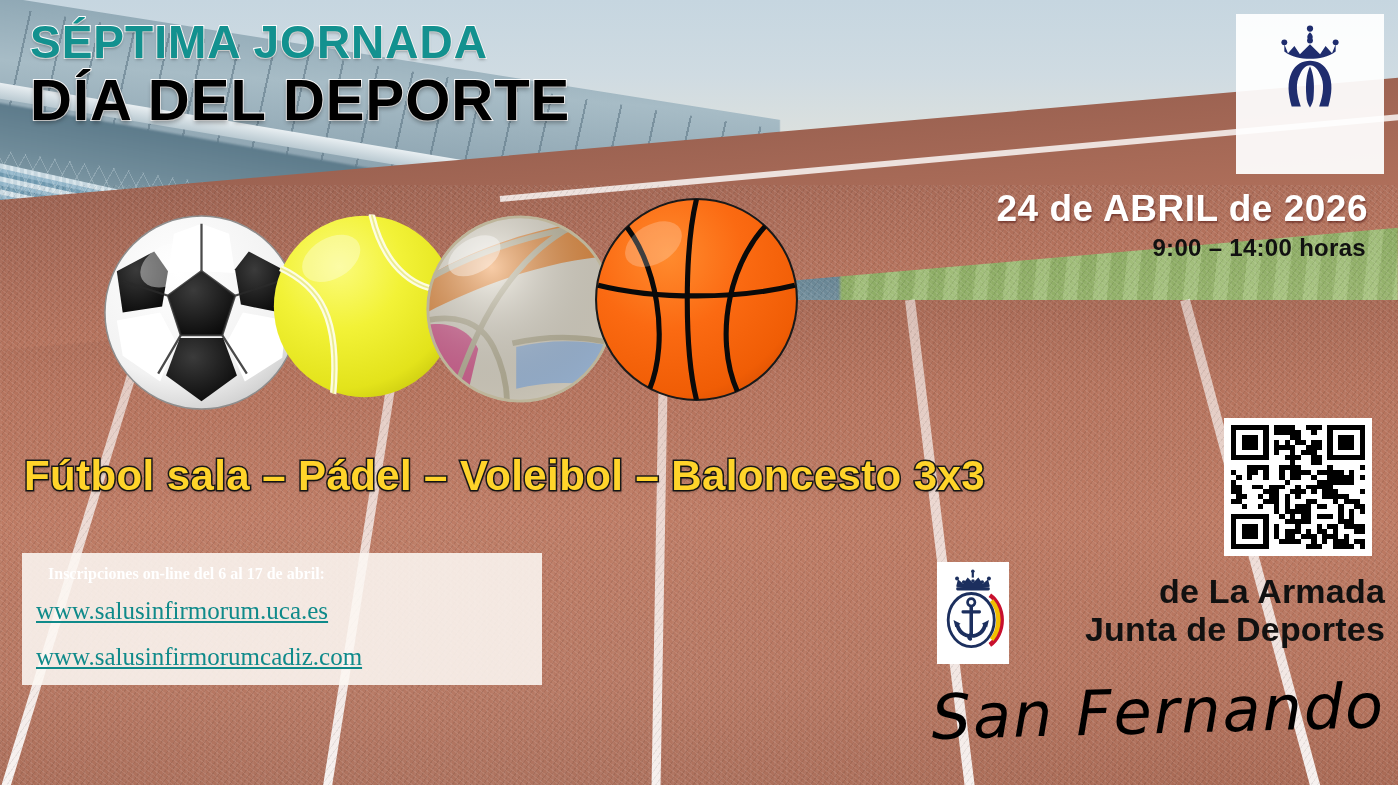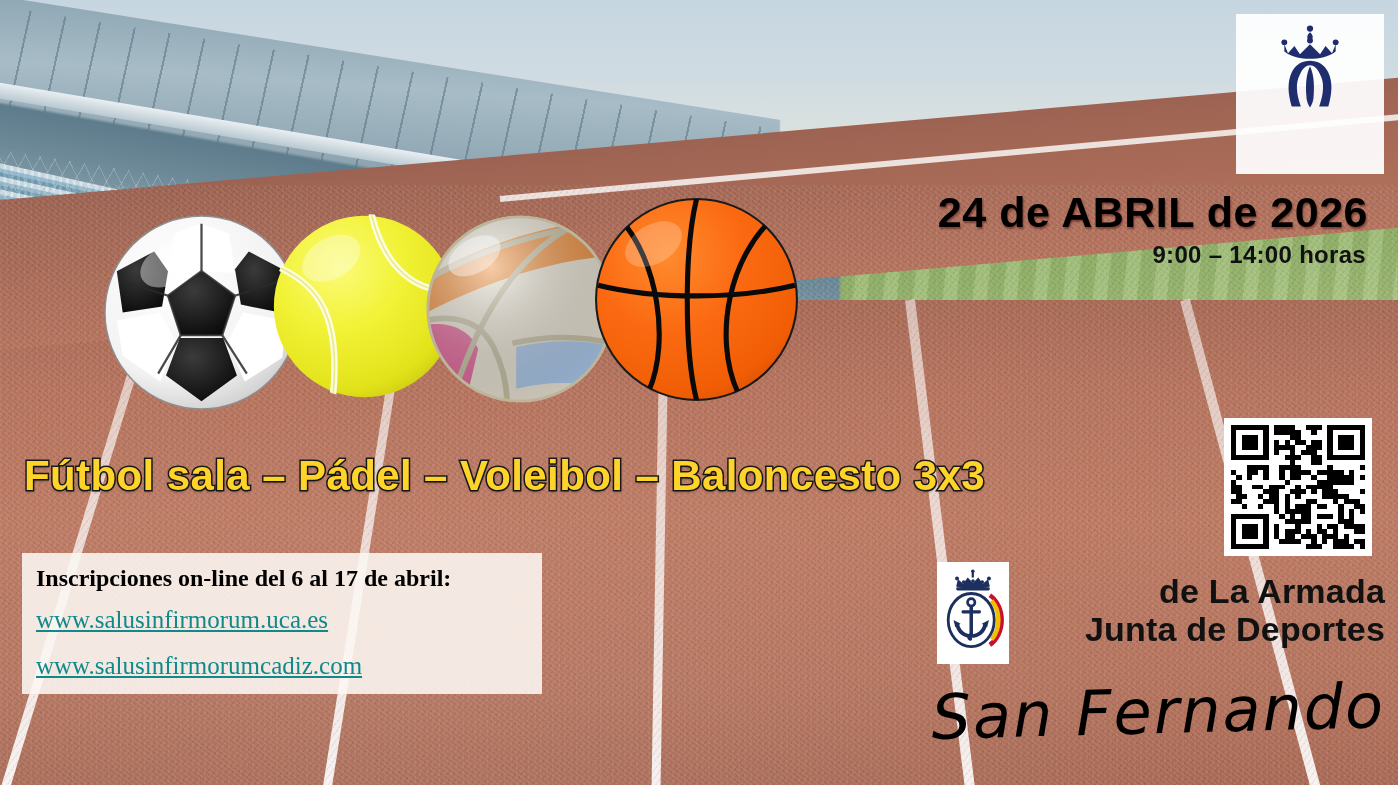--- a/index.html
+++ b/index.html
@@ -159,21 +159,21 @@
   .title-2{
     font-size:58px;font-weight:bold;letter-spacing:1px;color:#000000;
     -webkit-text-stroke:2px #ffffff;paint-order:stroke fill;
     text-shadow:0 3px 4px rgba(0,0,0,.3);
     line-height:1.05;margin:4px 0 0 0;
   }
 
   
   .date-wrap{position:absolute;right:30px;top:188px;text-align:right;}
   .date-main{
-    font-size:43px;font-weight:bold;color:#000000;margin:0;letter-spacing:.5px;
+    font-size:37px;font-weight:bold;color:#ffffff;margin:0;letter-spacing:.5px;
     text-shadow:1px 2px 2px rgba(60,0,0,.45);
   }
   .date-time{
     font-size:24px;font-weight:bold;color:#111;margin:4px 2px 0 0;letter-spacing:.3px;
   }
 
   
   .sports-line{
     position:absolute;left:24px;top:452px;
     font-size:42px;font-weight:bold;color:#ffd42a;letter-spacing:.4px;
@@ -181,21 +181,21 @@
     text-shadow:0 2px 3px rgba(0,0,0,.35);
     white-space:nowrap;margin:0;
   }
 
   
   .info-box{
     position:absolute;left:22px;top:553px;width:520px;padding:12px 14px 14px 14px;
     background:rgba(252,247,243,.88);
     font-family:"Liberation Serif", serif;
   }
-  .info-head{font-size:24px;font-weight:bold;color:#000000;margin:0 0 14px 0;}
+  .info-head{font-size:16px;font-weight:bold;color:#ffffff;margin:0 0 14px 12px;}
   .info-link{
     display:block;font-size:25px;color:#0f8a8a;text-decoration:underline;
     margin:0 0 18px 0;cursor:pointer;
   }
   .info-link:last-child{margin-bottom:0;}
   .mail-box{
     position:absolute;left:22px;top:712px;width:688px;padding:8px 12px;
     background:rgba(252,250,248,.9);
     font-family:"Liberation Serif", serif;white-space:nowrap;
   }
@@ -274,20 +274,24 @@
   <div class="track-edge"></div>
 
   <div class="lane" style="left:150px;top:300px;width:9px;height:520px;transform:rotate(17deg);"></div>
   <div class="lane" style="left:400px;top:300px;width:9px;height:520px;transform:rotate(9deg);"></div>
   <div class="lane" style="left:660px;top:300px;width:9px;height:520px;transform:rotate(1deg);"></div>
   <div class="lane" style="left:905px;top:300px;width:10px;height:520px;transform:rotate(-7deg);"></div>
   <div class="lane" style="left:1180px;top:300px;width:10px;height:520px;transform:rotate(-15deg);"></div>
 
   <div class="track-texture"></div>
 
+  <div class="title-wrap">
+    <div class="title-1">SÉPTIMA JORNADA</div>
+    <div class="title-2">DÍA DEL DEPORTE</div>
+  </div>
 
   <div class="date-wrap">
     <div class="date-main">24 de ABRIL de 2026</div>
     <div class="date-time">9:00 – 14:00 horas</div>
   </div>
 
   <svg class="ball ball-soccer" viewBox="0 0 200 200">
     <defs>
       <radialGradient id="sbg" cx="38%" cy="30%" r="78%">
         <stop offset="0%" stop-color="#ffffff"></stop>

